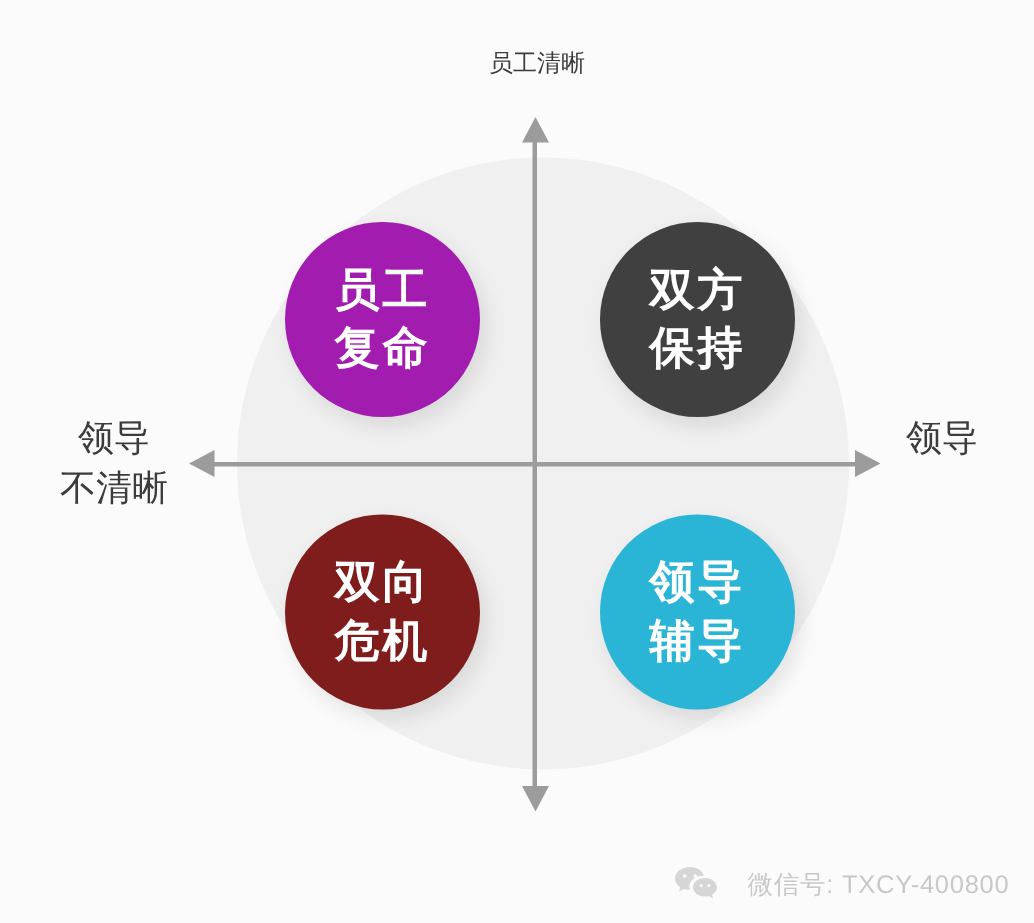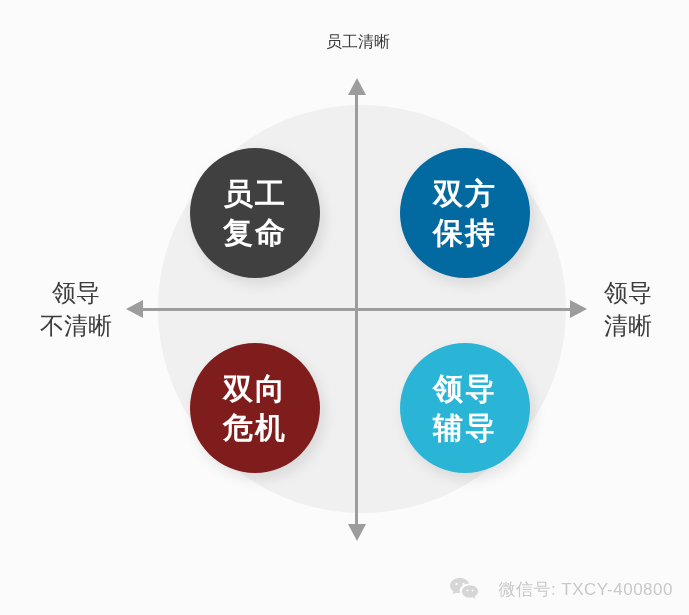--- a/index.html
+++ b/index.html
@@ -153,45 +153,44 @@
 
   <div class="bg-circle"></div>
 
   <div class="axis-line-v"></div>
   <div class="axis-line-h"></div>
   <div class="arrowhead arrow-up"></div>
   <div class="arrowhead arrow-down"></div>
   <div class="arrowhead arrow-left"></div>
   <div class="arrowhead arrow-right"></div>
 
-  <div class="bubble bubble-tl" style="background: #404040; text-align: right;">
+  <div class="bubble bubble-tl" style="background: #a21caf; text-align: right;">
     <span>员工</span>
     <span>复命</span>
   </div>
-  <div class="bubble bubble-tr" style="background: #0369a1;">
+  <div class="bubble bubble-tr" style="background: #404040;">
     <span>双方</span>
     <span>保持</span>
   </div>
   <div class="bubble bubble-bl" style="background: #7f1d1d;">
     <span>双向</span>
     <span>危机</span>
   </div>
   <div class="bubble bubble-br" style="background: rgb(42, 181, 214);">
     <span>领导</span>
     <span>辅导</span>
   </div>
 
   <div class="axis-label label-top">员工清晰</div>
   <div class="axis-label label-left">
     <div>领导</div>
     <div>不清晰</div>
   </div>
   <div class="axis-label label-right">
     <div>领导</div>
-    <div>清晰</div>
   </div>
 
   <div class="watermark">
     <span class="wechat-icon">
       <svg width="30" height="24" viewBox="0 0 30 24">
         <g fill="#d6d6d6">
           <path d="M11 1C5.5 1 1 4.4 1 8.6c0 2.4 1.4 4.5 3.6 5.9l-.9 2.9 3.3-1.7c.9.3 1.9.4 3 .4.3 0 .6 0 .9-.03-.2-.6-.3-1.3-.3-2 0-4 3.9-7.2 8.7-7.2.3 0 .6 0 .9.03C19.5 3.6 15.6 1 11 1z"></path>
           <path d="M29 14.5c0-3.4-3.6-6.2-8-6.2s-8 2.8-8 6.2 3.6 6.2 8 6.2c.9 0 1.8-.1 2.6-.35L26.4 22l-.8-2.5c2.1-1.1 3.4-3 3.4-5z"></path>
         </g>
         <g fill="#fbfbfb">

